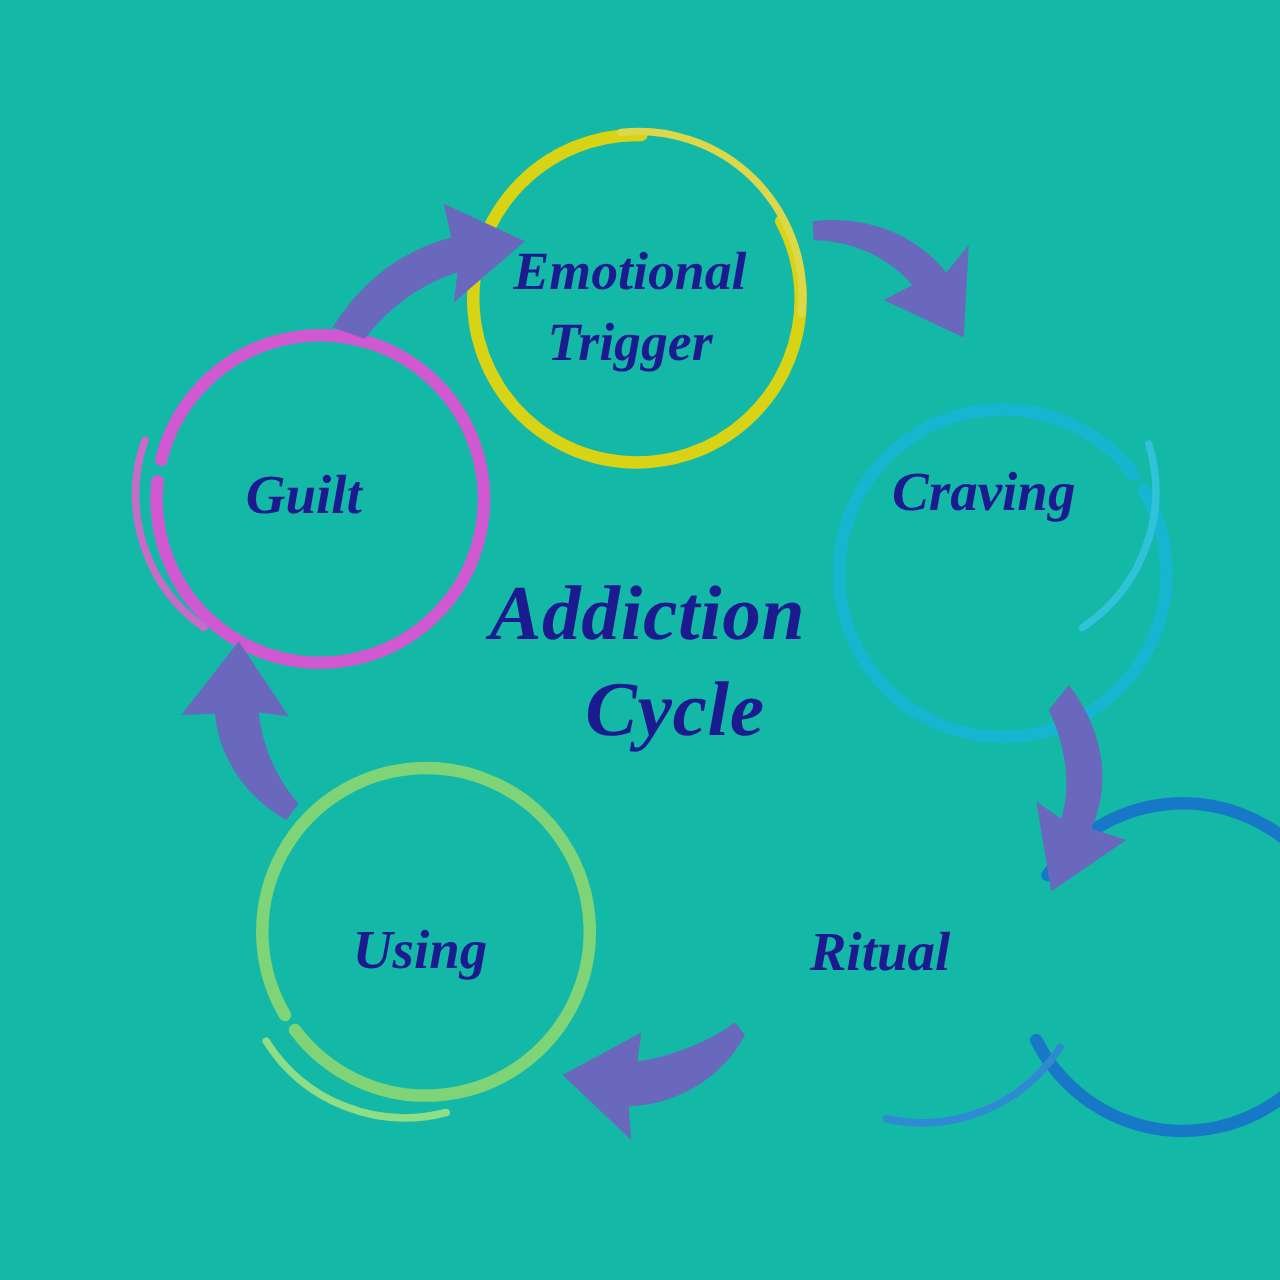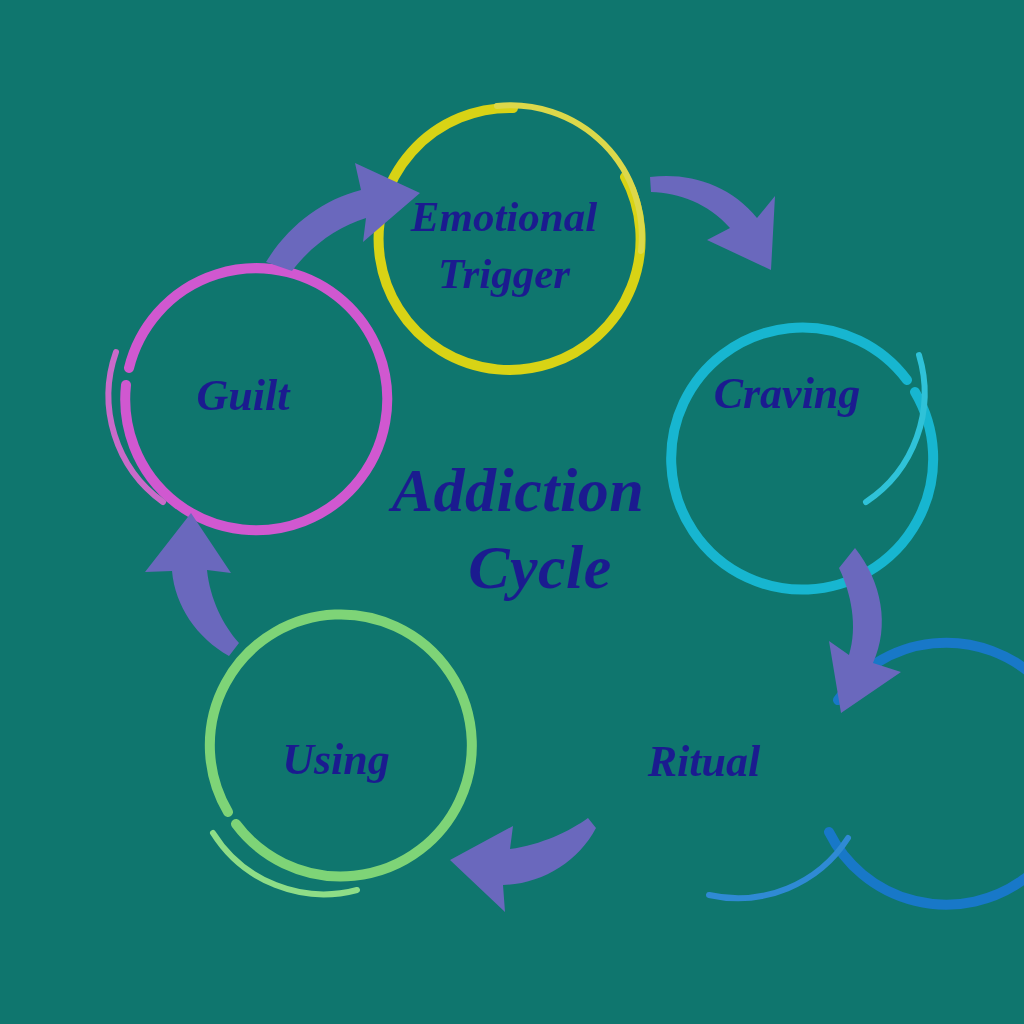--- a/index.html
+++ b/index.html
@@ -10,21 +10,21 @@
   body {
     width: 1024px;
     height: 1024px;
     overflow: hidden;
     font-family: "Liberation Serif", "DejaVu Serif", serif;
   }
   #stage {
     position: relative;
     width: 1024px;
     height: 1024px;
-    background: #0f766e;
+    background: #14b8a6;
   }
   #diagram-svg {
     position: absolute;
     left: 0;
     top: 0;
     width: 1024px;
     height: 1024px;
   }
   .node-ring {
     fill: none;

